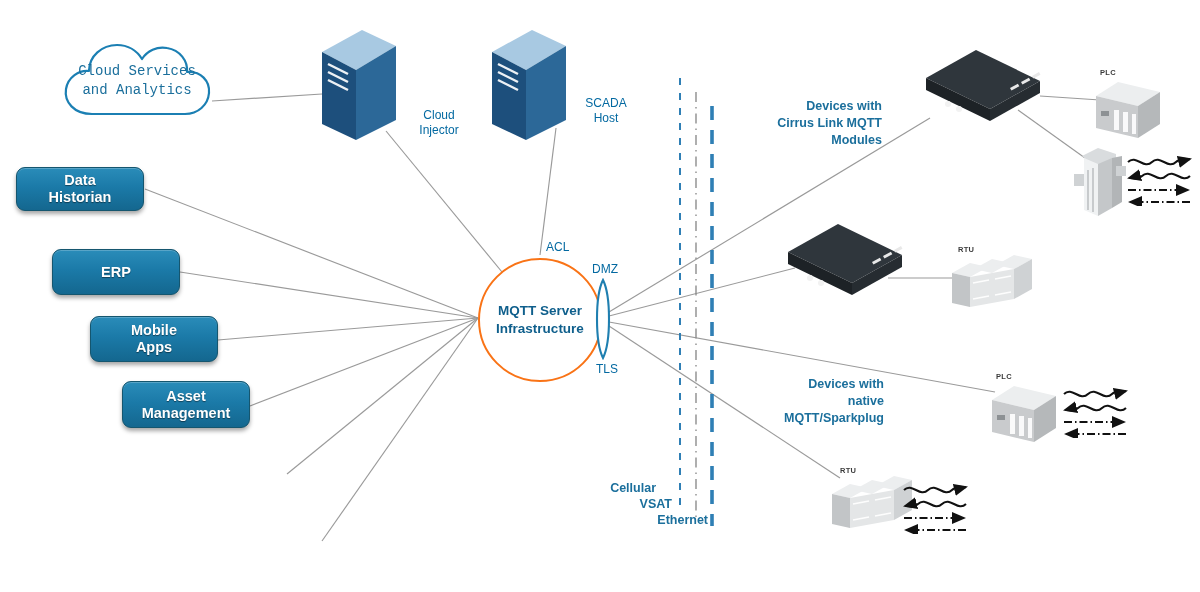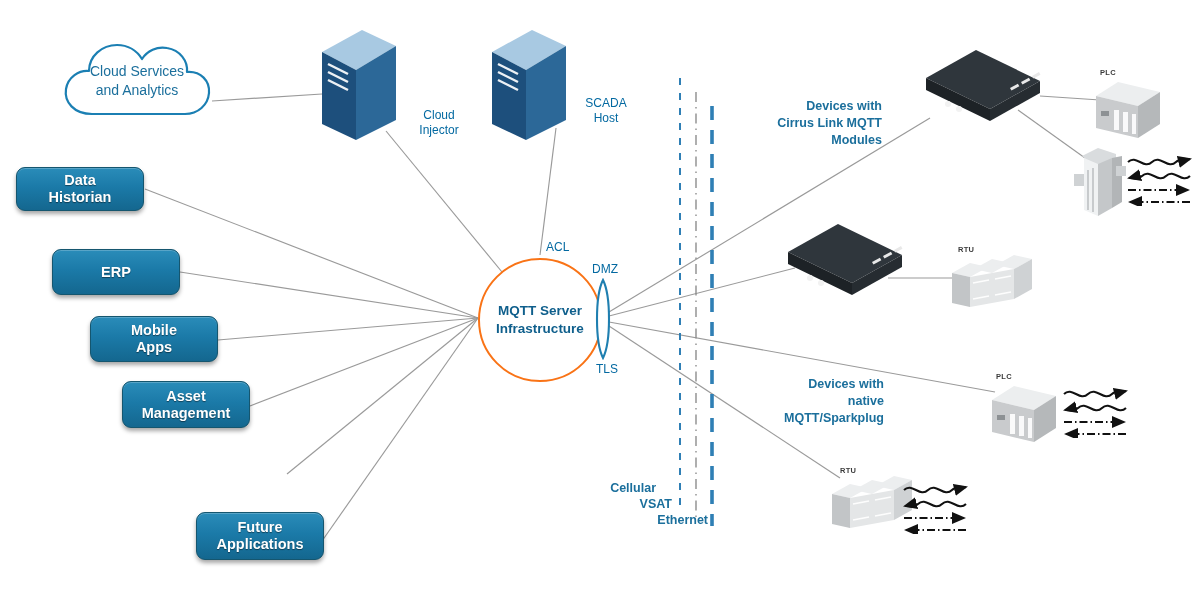--- a/index.html
+++ b/index.html
@@ -30,21 +30,21 @@
     padding:0 24px;
     z-index:5;
   }
 
   
   .cloud{position:absolute;z-index:5;}
   .cloud .cl-label{
     position:absolute;left:0;top:0;width:100%;height:100%;
     display:flex;flex-direction:column;align-items:center;justify-content:center;
     color:#1b6f9c;font-size:14px;font-weight:normal;line-height:19px;text-align:center;
-    padding-top:4px;box-sizing:border-box;
+    padding-top:4px;box-sizing:border-box;font-family:Liberation Mono, monospace;
   }
 
   
   .mqtt-circle{
     position:absolute;
     border:2px solid #f97316;
     border-radius:50%;
     background:#ffffff;
     display:flex;flex-direction:column;align-items:center;justify-content:center;
     color:#0f5f8c;font-weight:bold;font-size:13.5px;line-height:18px;text-align:center;
@@ -170,24 +170,20 @@
   <div class="appbox" style="left:90px;top:316px;width:128px;height:46px;">
     <span>Mobile Apps</span>
   </div>
 
   <div class="appbox" style="left:122px;top:381px;width:128px;height:47px;white-space:pre-line;">
     <span>Asset
 Management</span>
   </div>
 
 
-  <div class="appbox" style="left:196px;top:512px;width:128px;height:48px;white-space:pre-line;">
-    <span>Future
-Applications</span>
-  </div>
 
   <div class="mqtt-circle" style="left:478px;top:258px;width:120px;height:120px;">
     <span>MQTT Server</span>
     <span>Infrastructure</span>
   </div>
 
   <div class="dmz-lens" style="left:590px;top:278px;">
     <svg width="26" height="82" viewBox="0 0 26 82">
       <path d="M13,2 C21,18 21,64 13,80 C5,64 5,18 13,2 Z" fill="#ffffff" stroke="#1f7fb0" stroke-width="2.1"></path>
     </svg>

